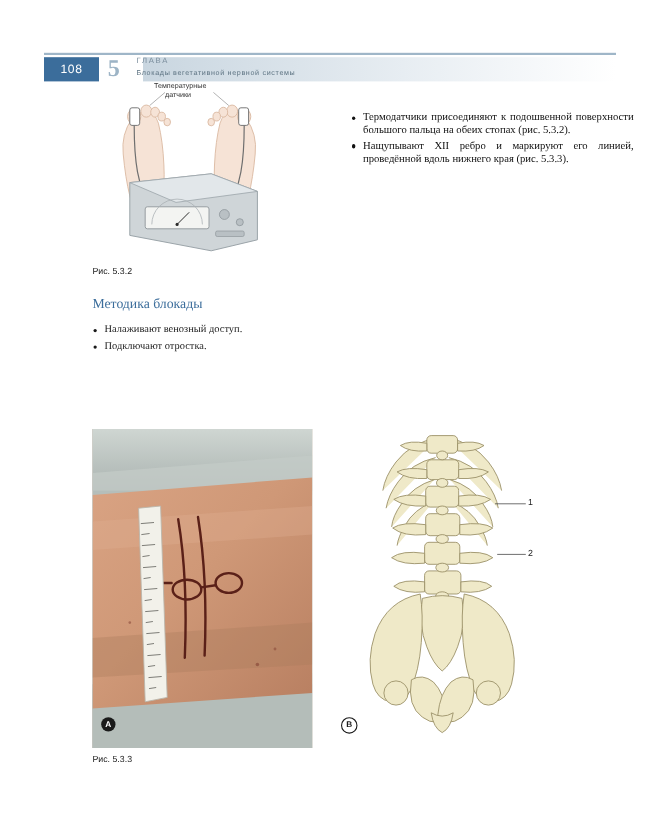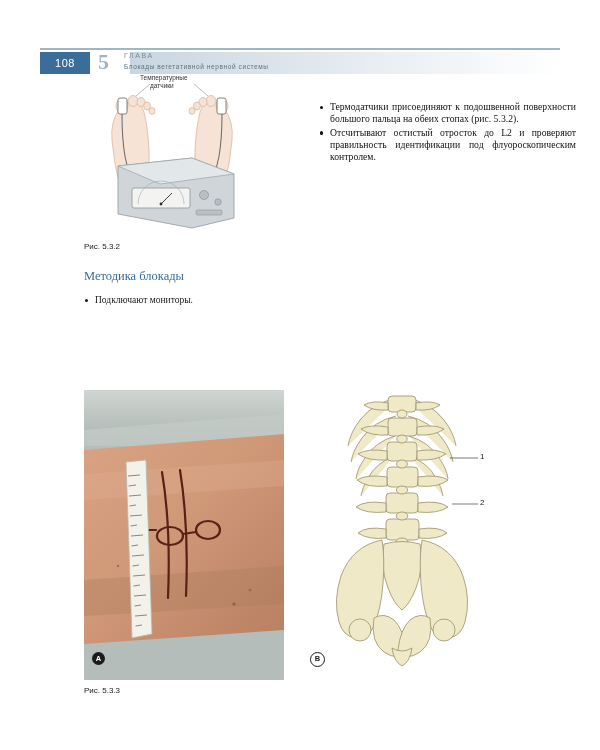--- a/index.html
+++ b/index.html
@@ -292,28 +292,29 @@
           <rect x="112" y="148" width="26" height="5" rx="1.5" fill="#b9c0c4" stroke="#8d9499" stroke-width="0.6"></rect>
         </g>
       </svg>
     </div>
 
     <div class="fig-caption">Рис. 5.3.2</div>
 
     <div class="section-title">Методика блокады</div>
 
     <ul class="bullets-left">
-      <li>Подключают мониторы.</li>
+      <li>Налаживают венозный доступ.</li>
+      <li>Подключают отростка.</li>
     </ul>
   </div>
 
   <div class="right-col">
     <ul class="bullets-right">
       <li>Термодатчики присоединяют к подошвенной поверхности большого пальца на обеих стопах (рис. 5.3.2).</li>
-      <li>Отсчитывают остистый отросток до L2 и проверяют правильность идентификации под флуороскопическим контролем.</li>
+      <li>Нащупывают XII ребро и маркируют его линией, проведённой вдоль нижнего края (рис. 5.3.3).</li>
     </ul>
   </div>
 
   <div class="photo">
     <svg width="200" height="290" viewBox="0 0 200 290">
       <defs>
         <linearGradient id="skinG" x1="0" y1="0" x2="1" y2="1">
           <stop offset="0%" stop-color="#d9a383"></stop>
           <stop offset="45%" stop-color="#cf9877"></stop>
           <stop offset="100%" stop-color="#b87f61"></stop>

